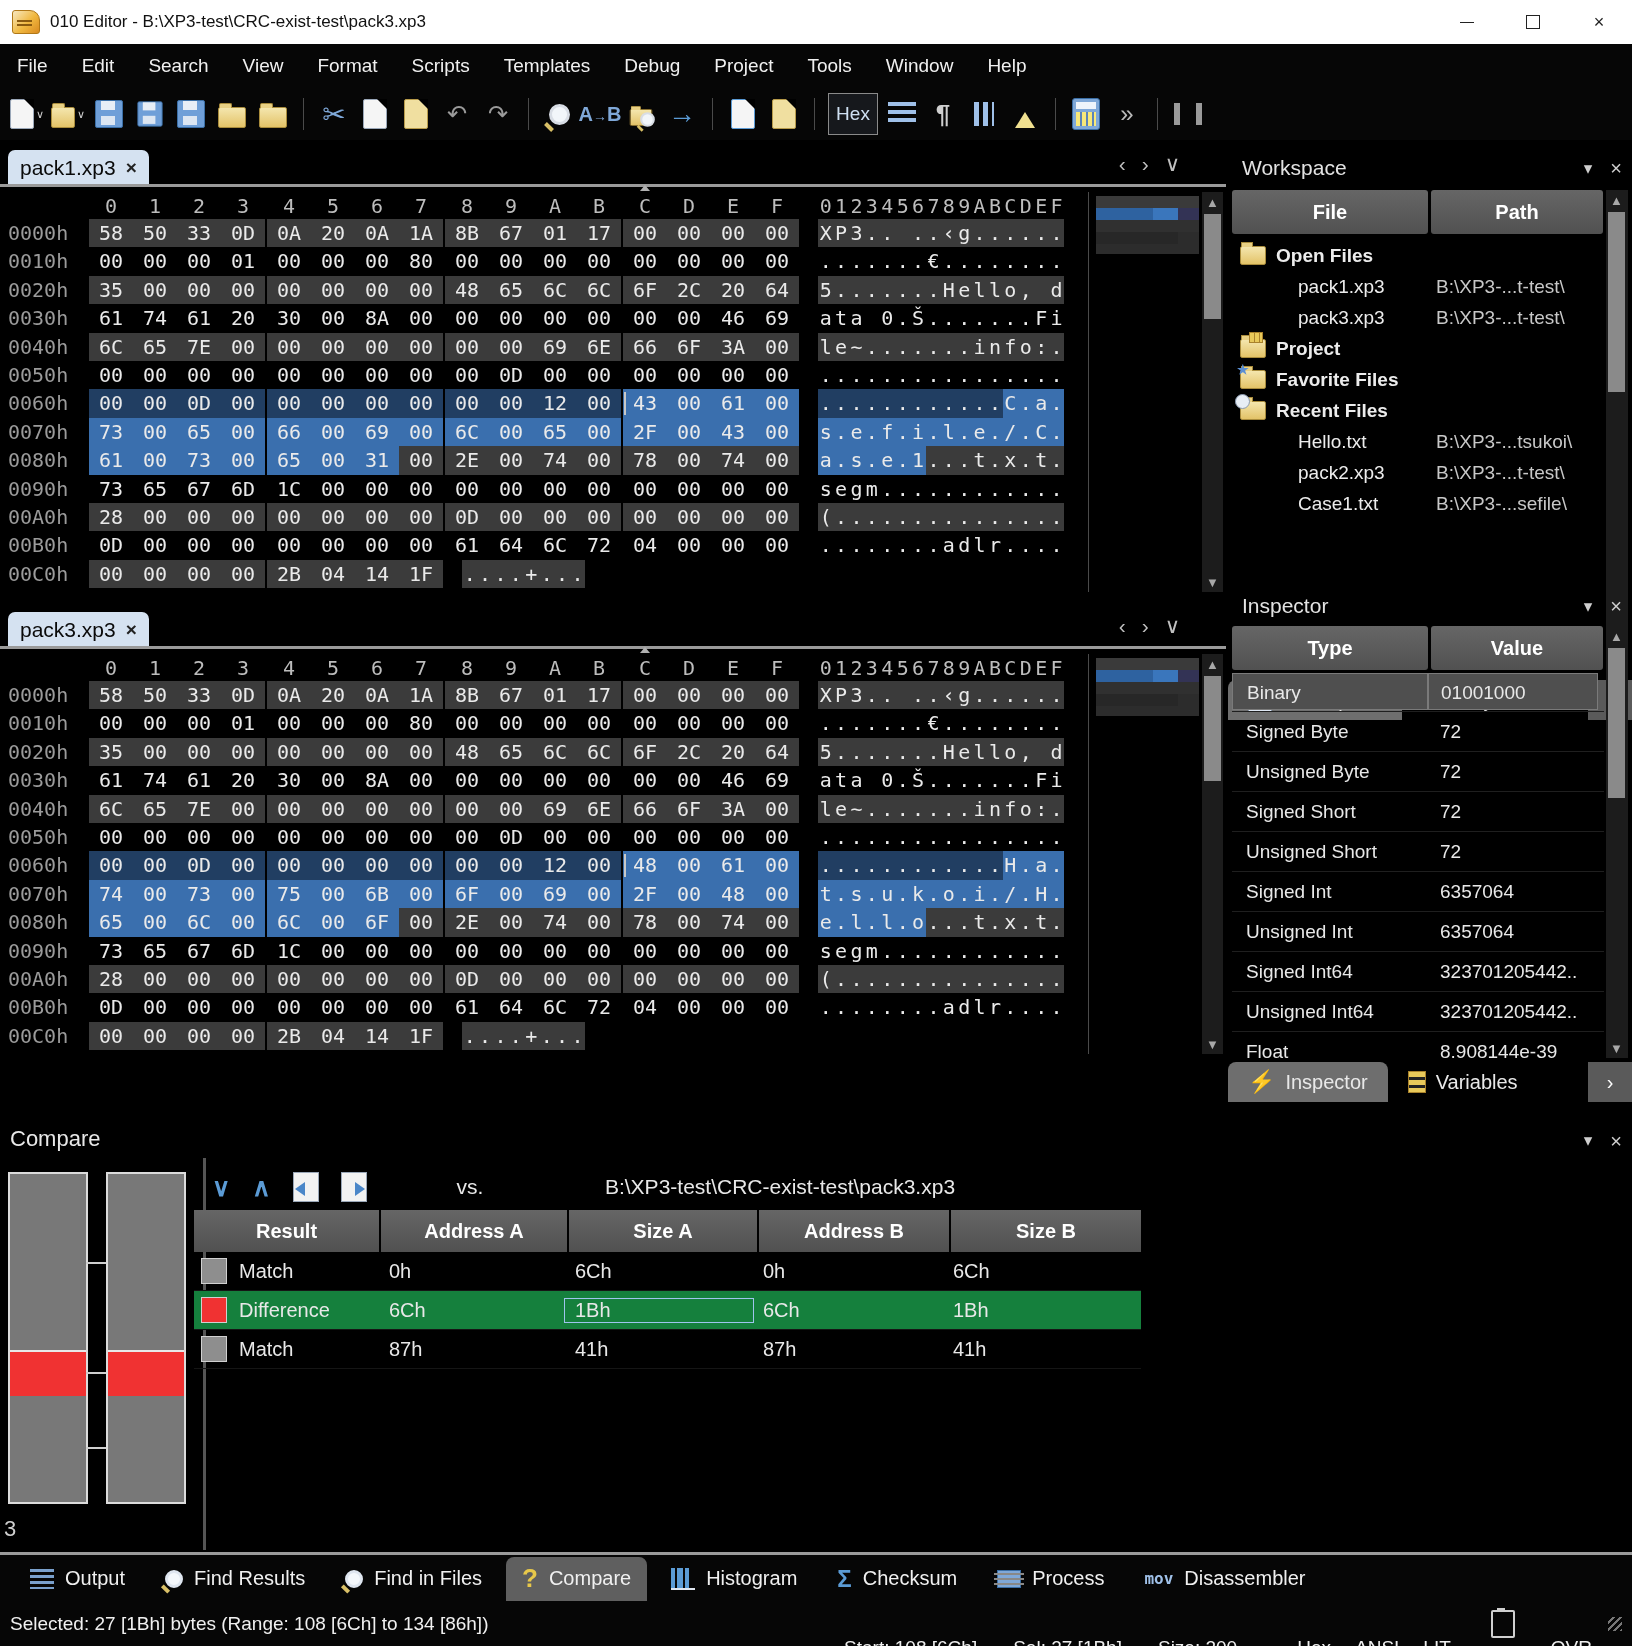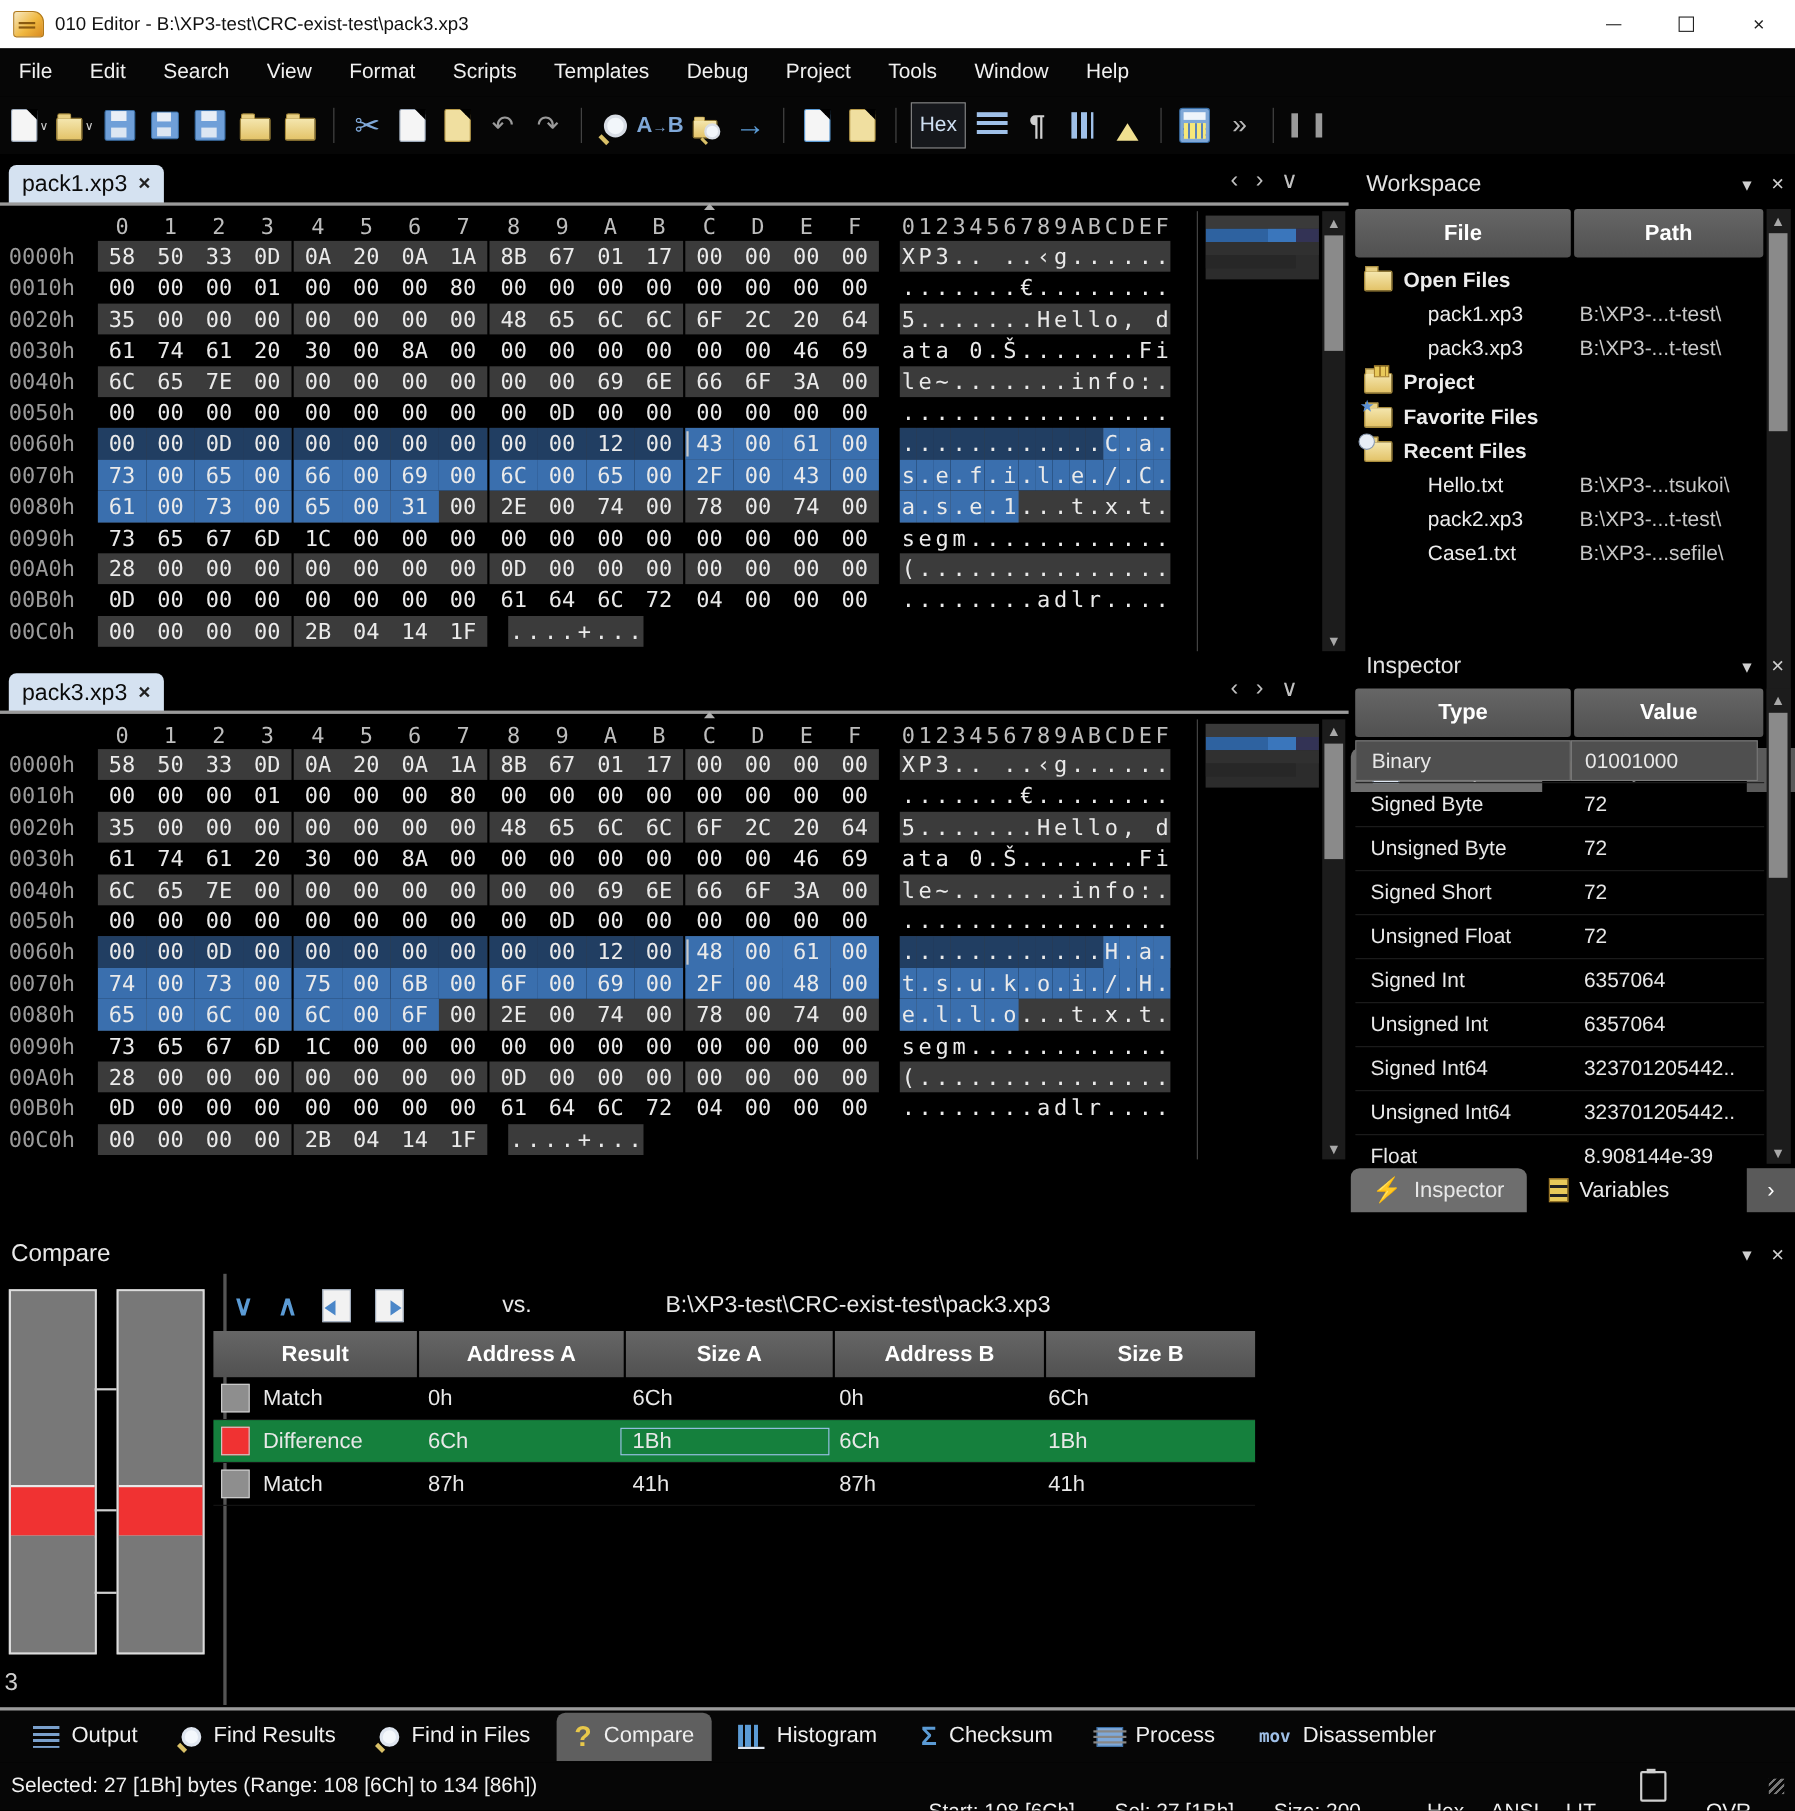--- a/index.html
+++ b/index.html
@@ -1687,21 +1687,21 @@
       </div>
       <div class="irow rowline">
         <div class="icell-t">Unsigned Byte</div>
         <div class="icell-v">72</div>
       </div>
       <div class="irow rowline">
         <div class="icell-t">Signed Short</div>
         <div class="icell-v">72</div>
       </div>
       <div class="irow rowline">
-        <div class="icell-t">Unsigned Float</div>
+        <div class="icell-t">Unsigned Short</div>
         <div class="icell-v">72</div>
       </div>
       <div class="irow rowline">
         <div class="icell-t">Signed Int</div>
         <div class="icell-v">6357064</div>
       </div>
       <div class="irow rowline">
         <div class="icell-t">Unsigned Int</div>
         <div class="icell-v">6357064</div>
       </div>

